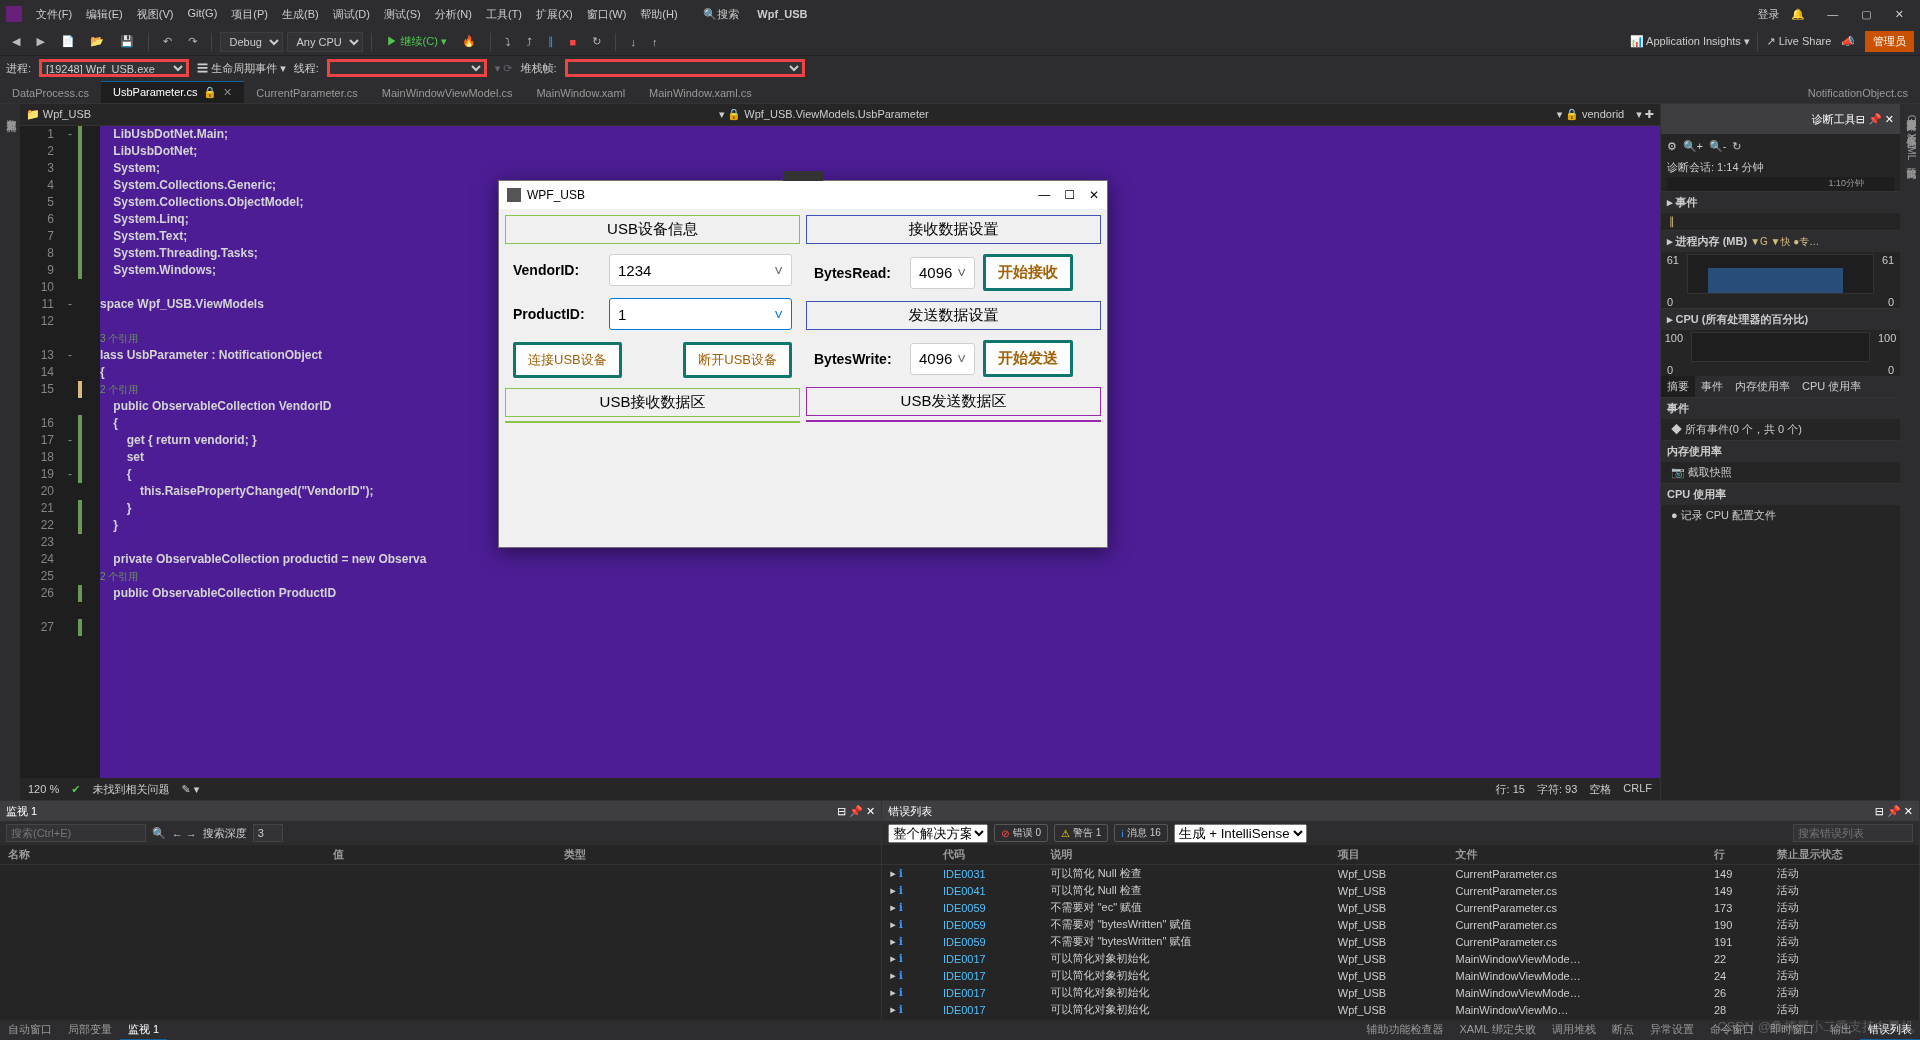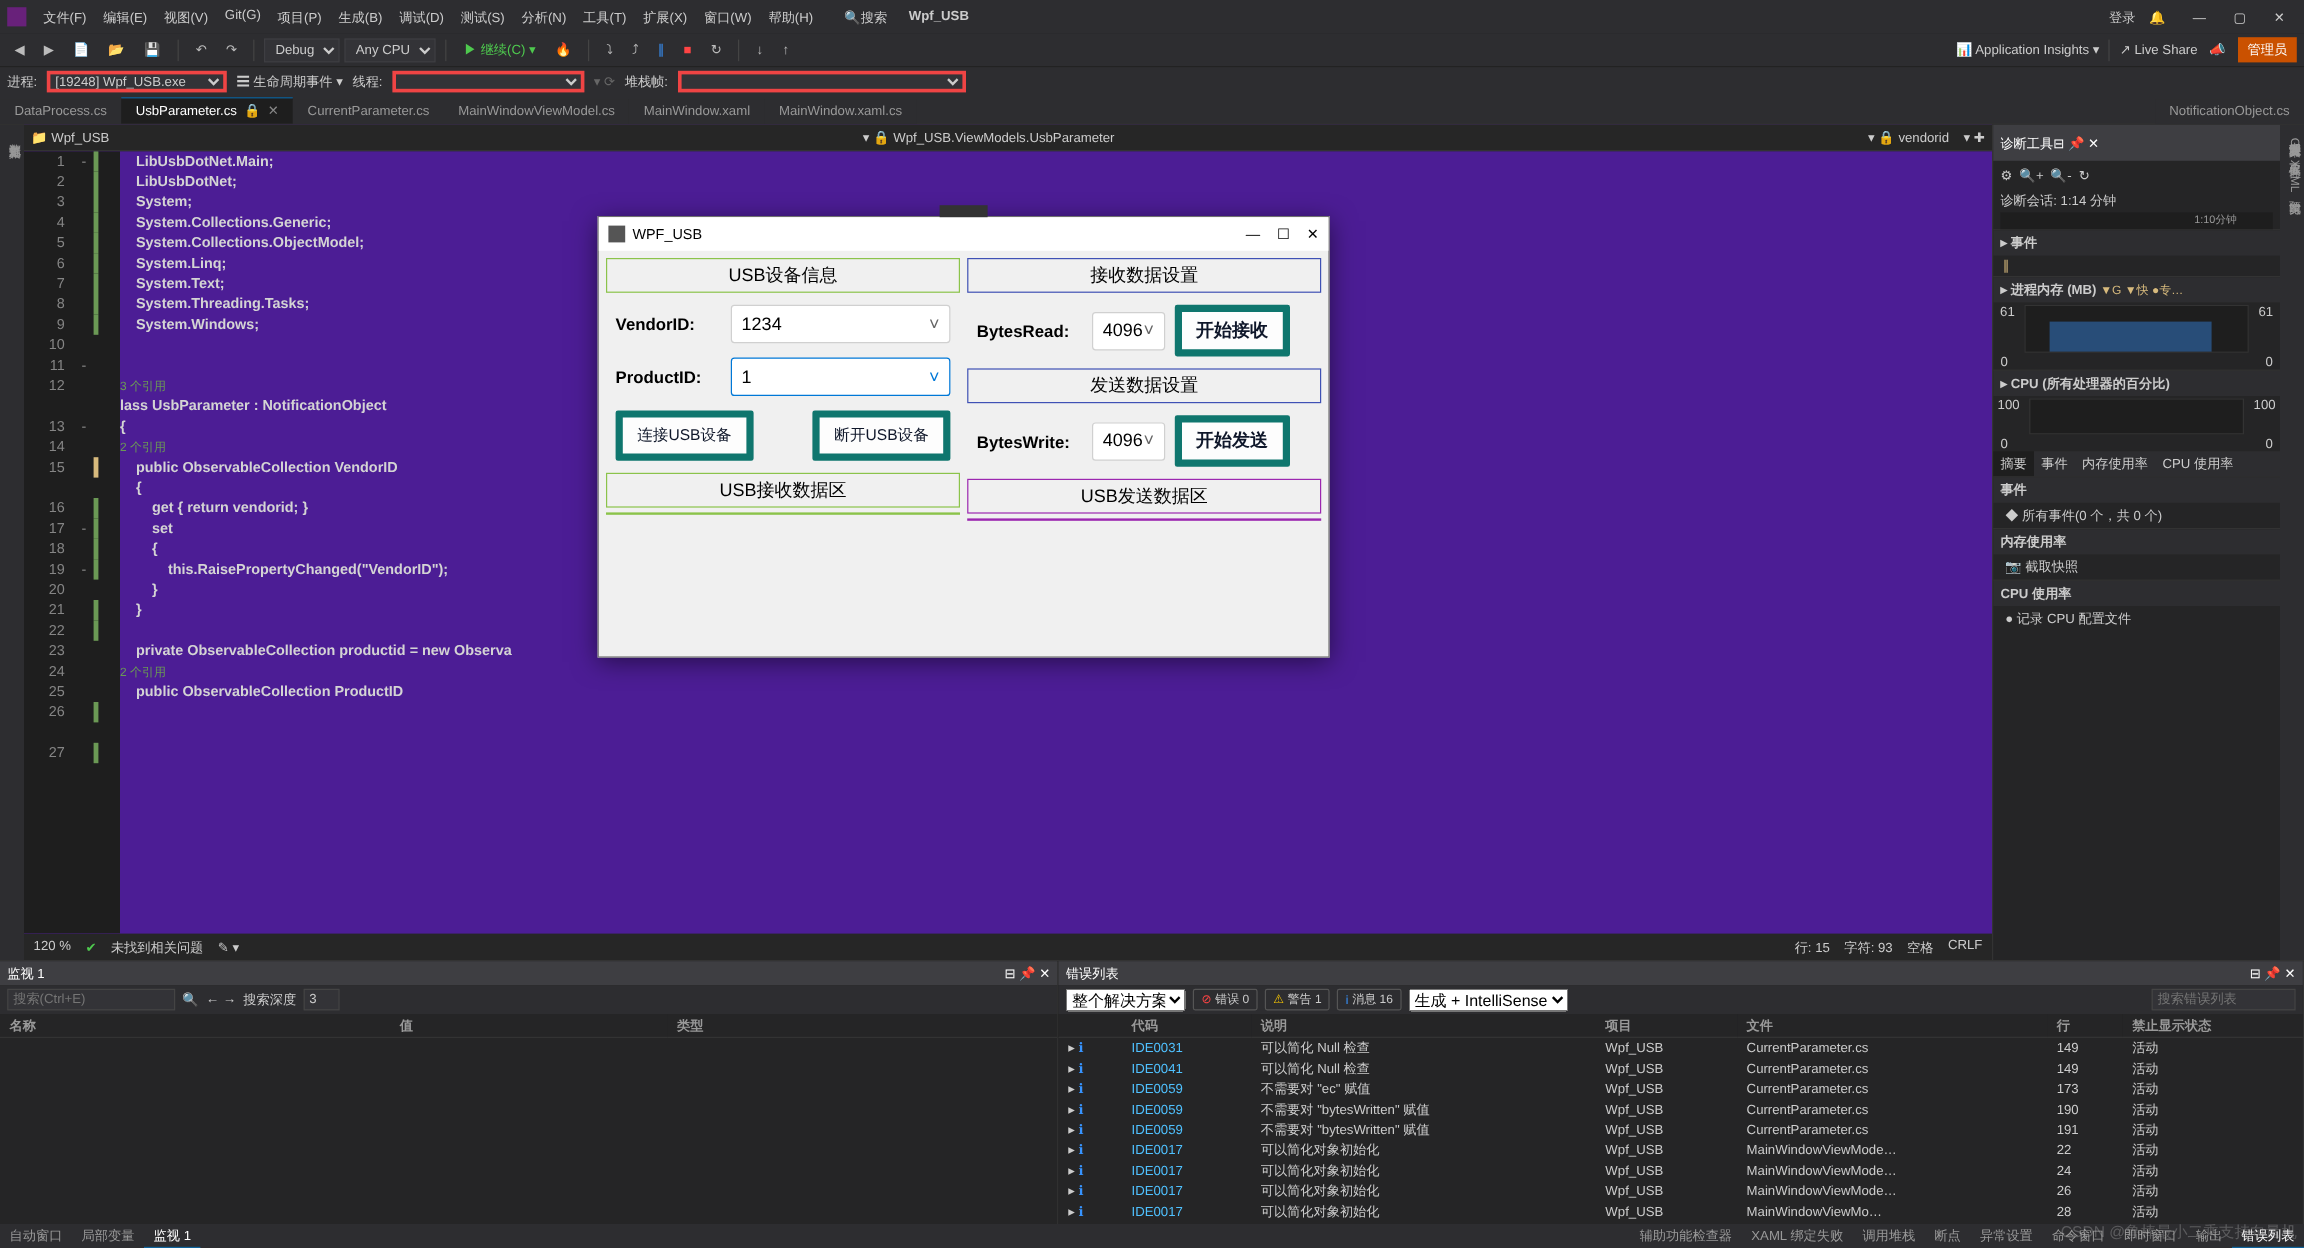--- a/index.html
+++ b/index.html
@@ -49,21 +49,21 @@
 .code .line { height: 17px; line-height: 17px; white-space: pre; }
 .code .hl { background: #2a2d2e; }
 .cm { color: #6a9955; }
 .id { color: #d4d4d4; font-weight: bold; }
 
 .editor-status { height: 22px; background: #262626; display: flex; align-items: center; padding: 0 8px; gap: 12px; font-size: 11px; }
 .editor-status .right { margin-left: auto; display: flex; gap: 12px; }
 
 
 .diag-panel { width: 240px; background: #252526; border-left: 1px solid #333; display: flex; flex-direction: column; font-size: 11px; }
-.diag-panel .hdr { height: 20px; background: #3e3e42; color: #fff; display: flex; align-items: center; padding: 15px 6px; justify-content: flex-start; }
+.diag-panel .hdr { height: 20px; background: #3e3e42; color: #fff; display: flex; align-items: center; padding: 15px 6px; justify-content: flex-end; }
 .diag-panel .toolbar2 { height: 24px; display: flex; align-items: center; gap: 6px; padding: 0 6px; }
 .diag-panel .section { border-top: 1px solid #333; }
 .diag-panel .sec-hdr { padding: 3px 6px; background: #2d2d30; font-weight: bold; }
 .diag-panel .chart { height: 40px; background: #1e1e1e; margin: 2px 6px; position: relative; border: 1px solid #333; }
 .diag-panel .chart .fill { background: #3794ff; opacity: 0.4; position: absolute; bottom: 0; left: 20px; right: 30px; height: 65%; }
 .diag-panel .item { padding: 3px 10px; color: #ccc; }
 
 
 .vrail { width: 20px; background: #2d2d30; writing-mode: vertical-rl; text-orientation: mixed; padding: 8px 2px; font-size: 10px; color: #999; }
 
@@ -96,21 +96,21 @@
 .group { border: 1px solid #ccc; }
 .group.green { border-color: #8bc34a; }
 .group.blue { border-color: #3f51b5; }
 .group.purple { border-color: #9c27b0; }
 .group .g-title { text-align: center; font-size: 15px; font-weight: normal; color: #000; padding: 4px; }
 .group .g-row { display: flex; align-items: center; padding: 6px 8px; gap: 8px; }
 .group .g-row label { font-weight: bold; color: #000; font-size: 14px; min-width: 88px; }
 .group .g-row .combo { flex: 1; height: 32px; border: 1px solid #d0d0d0; border-radius: 3px; display: flex; align-items: center; padding: 0 8px; font-size: 15px; color: #000; background: #fff; position: relative; }
 .group .g-row .combo.sel { border-color: #0078d7; }
 .group .g-row .combo .arr { margin-left: auto; color: #666; }
-.group .g-row .wbtn { padding: 6px 12px; background: #fdfdfd; border: 6px solid #0f766e; color: #0f172a; font-size: 13px; border-radius: 2px; }
+.group .g-row .wbtn { padding: 6px 12px; background: #fdfdfd; border: 3px solid #0f766e; color: #a16207; font-size: 13px; border-radius: 2px; }
 
 .watermark { position: fixed; bottom: 4px; right: 6px; color: rgba(200,200,200,0.3); font-size: 13px; }
 </style>
 </head>
 <body>
 
 <div class="titlebar">
   <div class="logo"></div>
   <div class="menus" id="menus">
       <span>文件(F)</span>
@@ -360,20 +360,21 @@
           <div class="line"><span class="id">    LibUsbDotNet.Main;</span></div>
           <div class="line"><span class="id">    LibUsbDotNet;</span></div>
           <div class="line"><span class="id">    System;</span></div>
           <div class="line"><span class="id">    System.Collections.Generic;</span></div>
           <div class="line"><span class="id">    System.Collections.ObjectModel;</span></div>
           <div class="line"><span class="id">    System.Linq;</span></div>
           <div class="line"><span class="id">    System.Text;</span></div>
           <div class="line"><span class="id">    System.Threading.Tasks;</span></div>
           <div class="line"><span class="id">    System.Windows;</span></div>
           <div class="line"><span class="id"></span></div>
+          <div class="line"><span class="id">space Wpf_USB.ViewModels</span></div>
           <div class="line"><span class="id"></span></div>
           <div class="line"><span class="cm" style="font-size:10px">3 个引用</span></div>
           <div class="line"><span class="id">lass UsbParameter : NotificationObject</span></div>
           <div class="line"><span class="id">{</span></div>
           <div class="line"><span class="cm" style="font-size:10px">2 个引用</span></div>
           <div class="line"><span class="id">    public ObservableCollection<int> VendorID</int></span></div>
           <div class="line"><span class="id">    {</span></div>
           <div class="line"><span class="id">        get { return vendorid; }</span></div>
           <div class="line"><span class="id">        set</span></div>
           <div class="line"><span class="id">        {</span></div>

